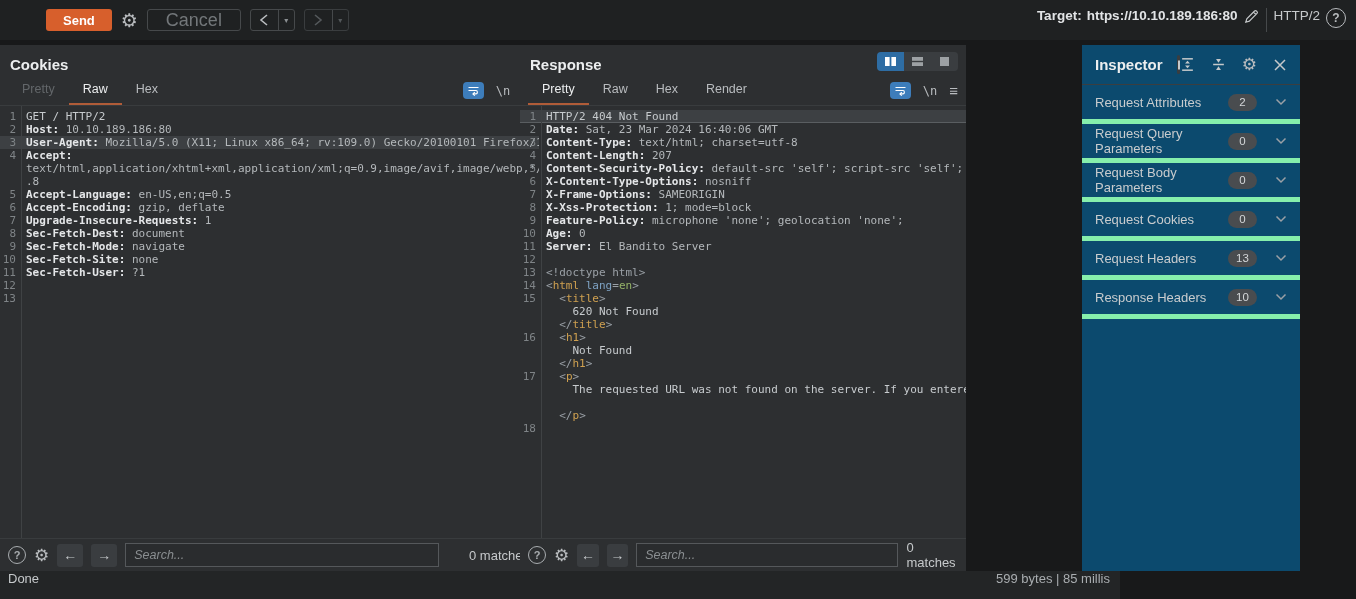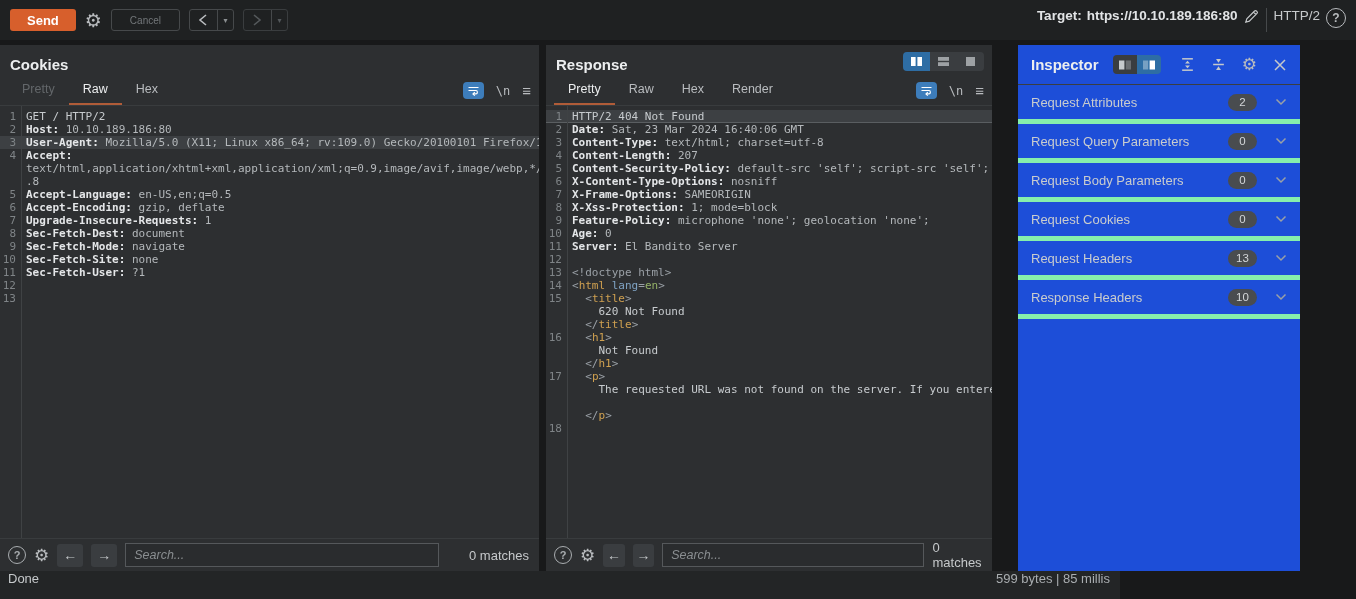--- a/index.html
+++ b/index.html
@@ -3,44 +3,44 @@
 <meta charset="utf-8">
 <style>
   * { box-sizing: border-box; margin: 0; padding: 0; }
   html,body { width:1356px; height:599px; overflow:hidden; }
   body { background:#18191a; font-family:"Liberation Sans", sans-serif; color:#c6c9cb; position:relative; }
 
   
   .toolbar { position:absolute; top:0; left:0; width:1356px; height:40px; background:#1f2122;
              display:flex; align-items:center; padding:0 10px; gap:9px; }
   .btn-send { background:#d75f2c; color:#fff; font-weight:bold; font-size:13px; border:none;
-              border-radius:3px; height:22px; padding:0 17px; cursor:pointer; font-family:inherit; }
+              border-radius:3px; height:22px; padding:0 17px; cursor:pointer; font-family:inherit;margin-left:36px; }
   .icon-gear { font-size:19px; color:#b9bcbf; line-height:1; cursor:pointer; }
-  .btn-cancel { background:transparent; color:#73777a; font-size:10px; border:1px solid #46494b;
+  .btn-cancel { background:transparent; color:#73777a; font-size:18px; border:1px solid #46494b;
                 border-radius:3px; height:22px; padding:0 18px; font-family:inherit; }
   .navgroup { display:flex; border:1px solid #46494b; border-radius:3px; height:22px; overflow:hidden; }
   .navmain { width:27px; display:flex; align-items:center; justify-content:center; color:#b9bcbf; background:transparent; border:none; }
   .navdrop { width:16px; display:flex; align-items:center; justify-content:center; font-size:8px;
              color:#8b8f92; border:none; border-left:1px solid #46494b; background:transparent; }
   .navgroup.disabled { border-color:#3a3d3f; }
   .navgroup.disabled .navmain, .navgroup.disabled .navdrop { color:#54585b; }
   .toolbar-right { margin-left:auto; display:flex; align-items:flex-start; gap:6px; }
   .target-text { font-size:13.5px; font-weight:bold; color:#e2e4e6; }
   .target-text .url { margin-left:5px; }
   .pencil { color:#c6c9cb; display:flex; cursor:pointer; }
   .vdiv { width:1px; height:24px; background:#46494b; }
   .proto-label { font-size:13.5px; color:#c6c9cb; }
   .helpcircle { width:20px; height:20px; border:1.6px solid #b9bcbf; border-radius:50%;
                 display:flex; align-items:center; justify-content:center; font-size:12px; font-weight:bold;
                 color:#b9bcbf; cursor:pointer; }
 
   
   .panel { position:absolute; top:45px; bottom:28px; background:#2d2f31; display:flex; flex-direction:column; }
   .panel-req { left:0; width:539px; }
-  .panel-resp { left:546px; width:446px; }
+  .panel-resp { left:520px; width:446px; }
   .panel-header { padding:11px 10px 2px 10px; }
   .panel-title { font-size:15px; font-weight:bold; color:#eceeef; }
   .tabs-row { display:flex; align-items:flex-end; height:30px; border-bottom:1px solid #393c3e; padding:0 8px; }
   .tab { font-size:12.5px; padding:6px 14px 7px 14px; color:#b9bcbf; cursor:pointer; border-bottom:2px solid transparent; }
   .tab.sel { color:#eceeef; border-bottom:2px solid #b05c38; }
   .tab.dis { color:#63676a; }
   .tabs-icons { margin-left:auto; display:flex; align-items:center; gap:12px; padding-bottom:6px; }
   .wrapbtn { width:21px; height:17px; background:#3d7dbb; border-radius:4px; display:flex;
              align-items:center; justify-content:center; color:#fff; cursor:pointer; }
   .nl-label { font-size:12px; color:#b9bcbf; font-family:"DejaVu Sans Mono", monospace; cursor:pointer; }
@@ -74,21 +74,21 @@
              display:flex; align-items:center; justify-content:center; font-size:11px; font-weight:bold; color:#a9adb0; cursor:pointer; }
   .sb-gear { font-size:17px; color:#b9bcbf; line-height:1; cursor:pointer; }
   .sb-arrow { width:26px; height:23px; background:#3a3d40; border:none; border-radius:3px; color:#c6c9cb;
               font-size:14px; display:flex; align-items:center; justify-content:center; font-family:inherit; }
   .sb-input { width:314px; height:24px; background:#2a2c2e; border:1px solid #55585b; color:#d4d7d9;
               font-size:12.5px; padding:0 8px; font-family:inherit; outline:none; }
   .sb-input::placeholder { font-style:italic; color:#8a8e91; }
   .sb-matches { margin-left:auto; font-size:13px; color:#c6c9cb; }
 
   
-  .inspector { position:absolute; top:45px; bottom:28px; left:1018px; width:282px; background:#1d4ed8; }
+  .inspector { position:absolute; top:45px; bottom:28px; left:1082px; width:218px; background:#0c4a6e; }
   .insp-header { height:40px; display:flex; align-items:center; padding:0 13px; border-bottom:1px solid #3b3e40; }
   .insp-title { font-size:15px; font-weight:bold; color:#eceeef; }
   .insp-toggle { display:flex; margin-left:14px; border-radius:4px; overflow:hidden; }
   .it-btn { width:24px; height:19px; display:flex; align-items:center; justify-content:center; color:#c6c9cb; background:#3a3d40; }
   .it-btn.sel { background:#2e6da4; color:#fff; }
   .insp-hicons { margin-left:auto; display:flex; align-items:center; gap:16px; color:#c6c9cb; }
   .insp-hicons > * { cursor:pointer; display:flex; }
   .insp-hicons .icon-gear { font-size:17px; }
   .insp-row { height:39px; display:flex; align-items:center; padding:0 13px; border-bottom:5px solid #86efac; cursor:pointer; }
   .insp-label { flex:1; font-size:13px; color:#c9ccce; }

